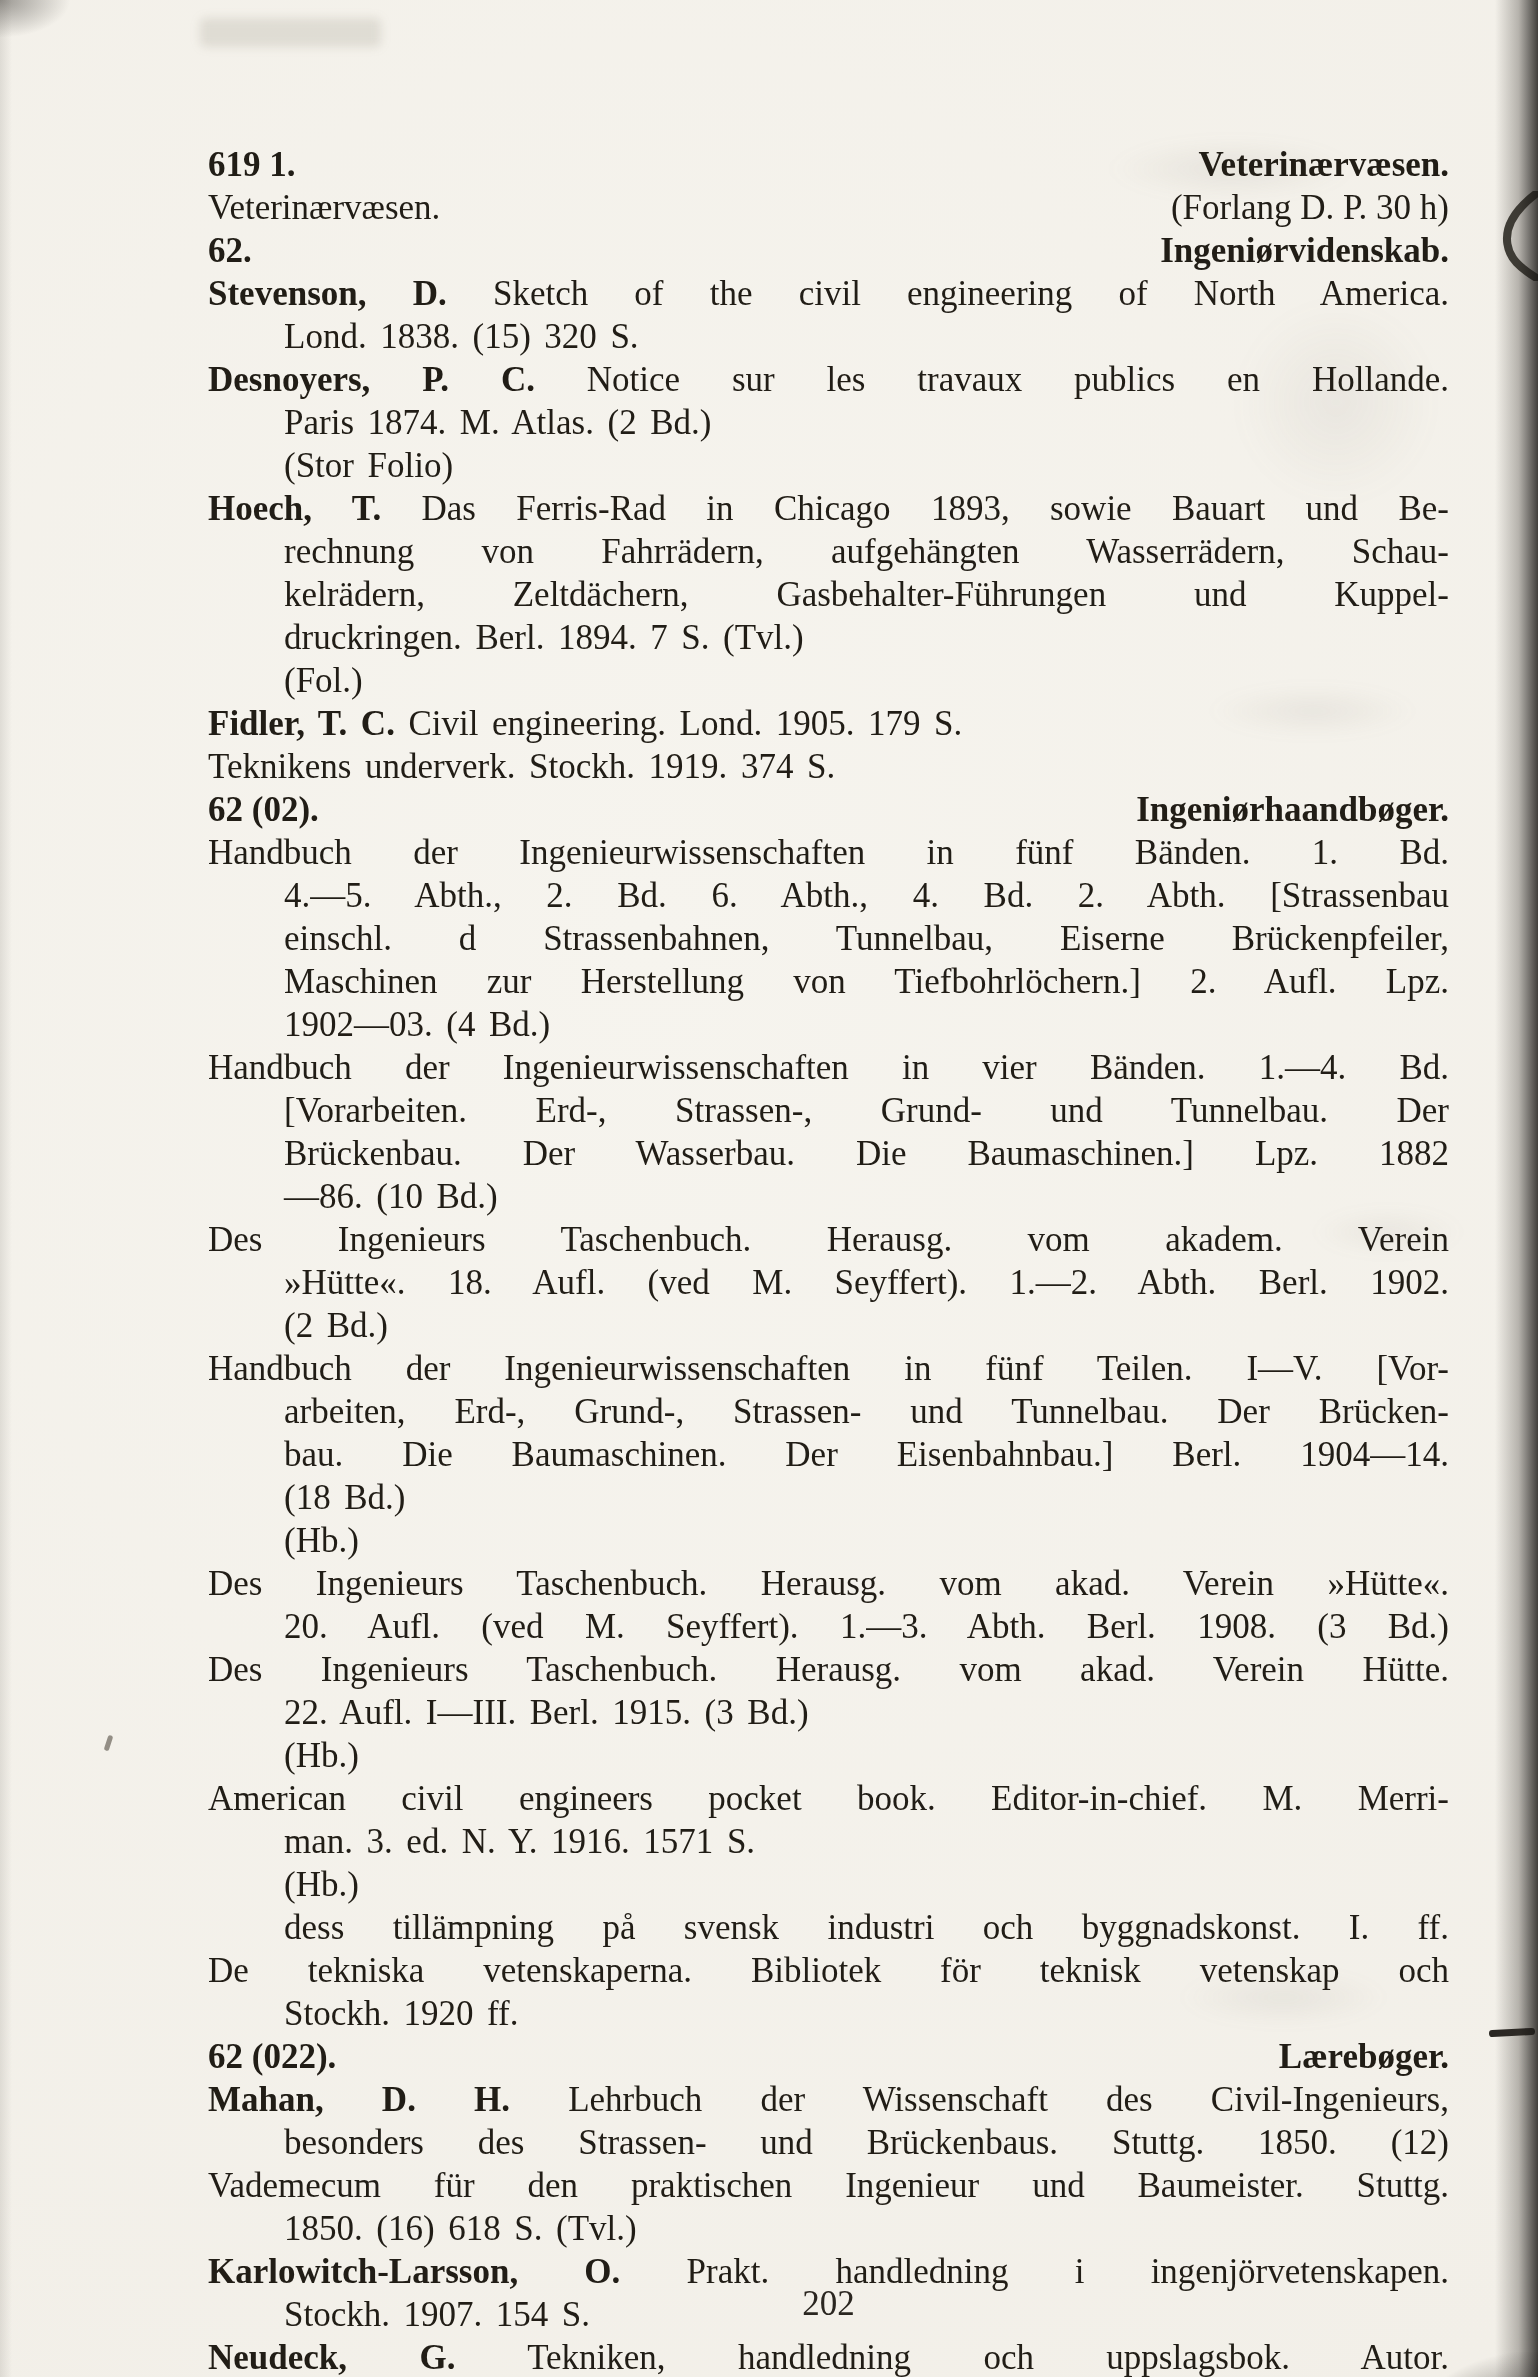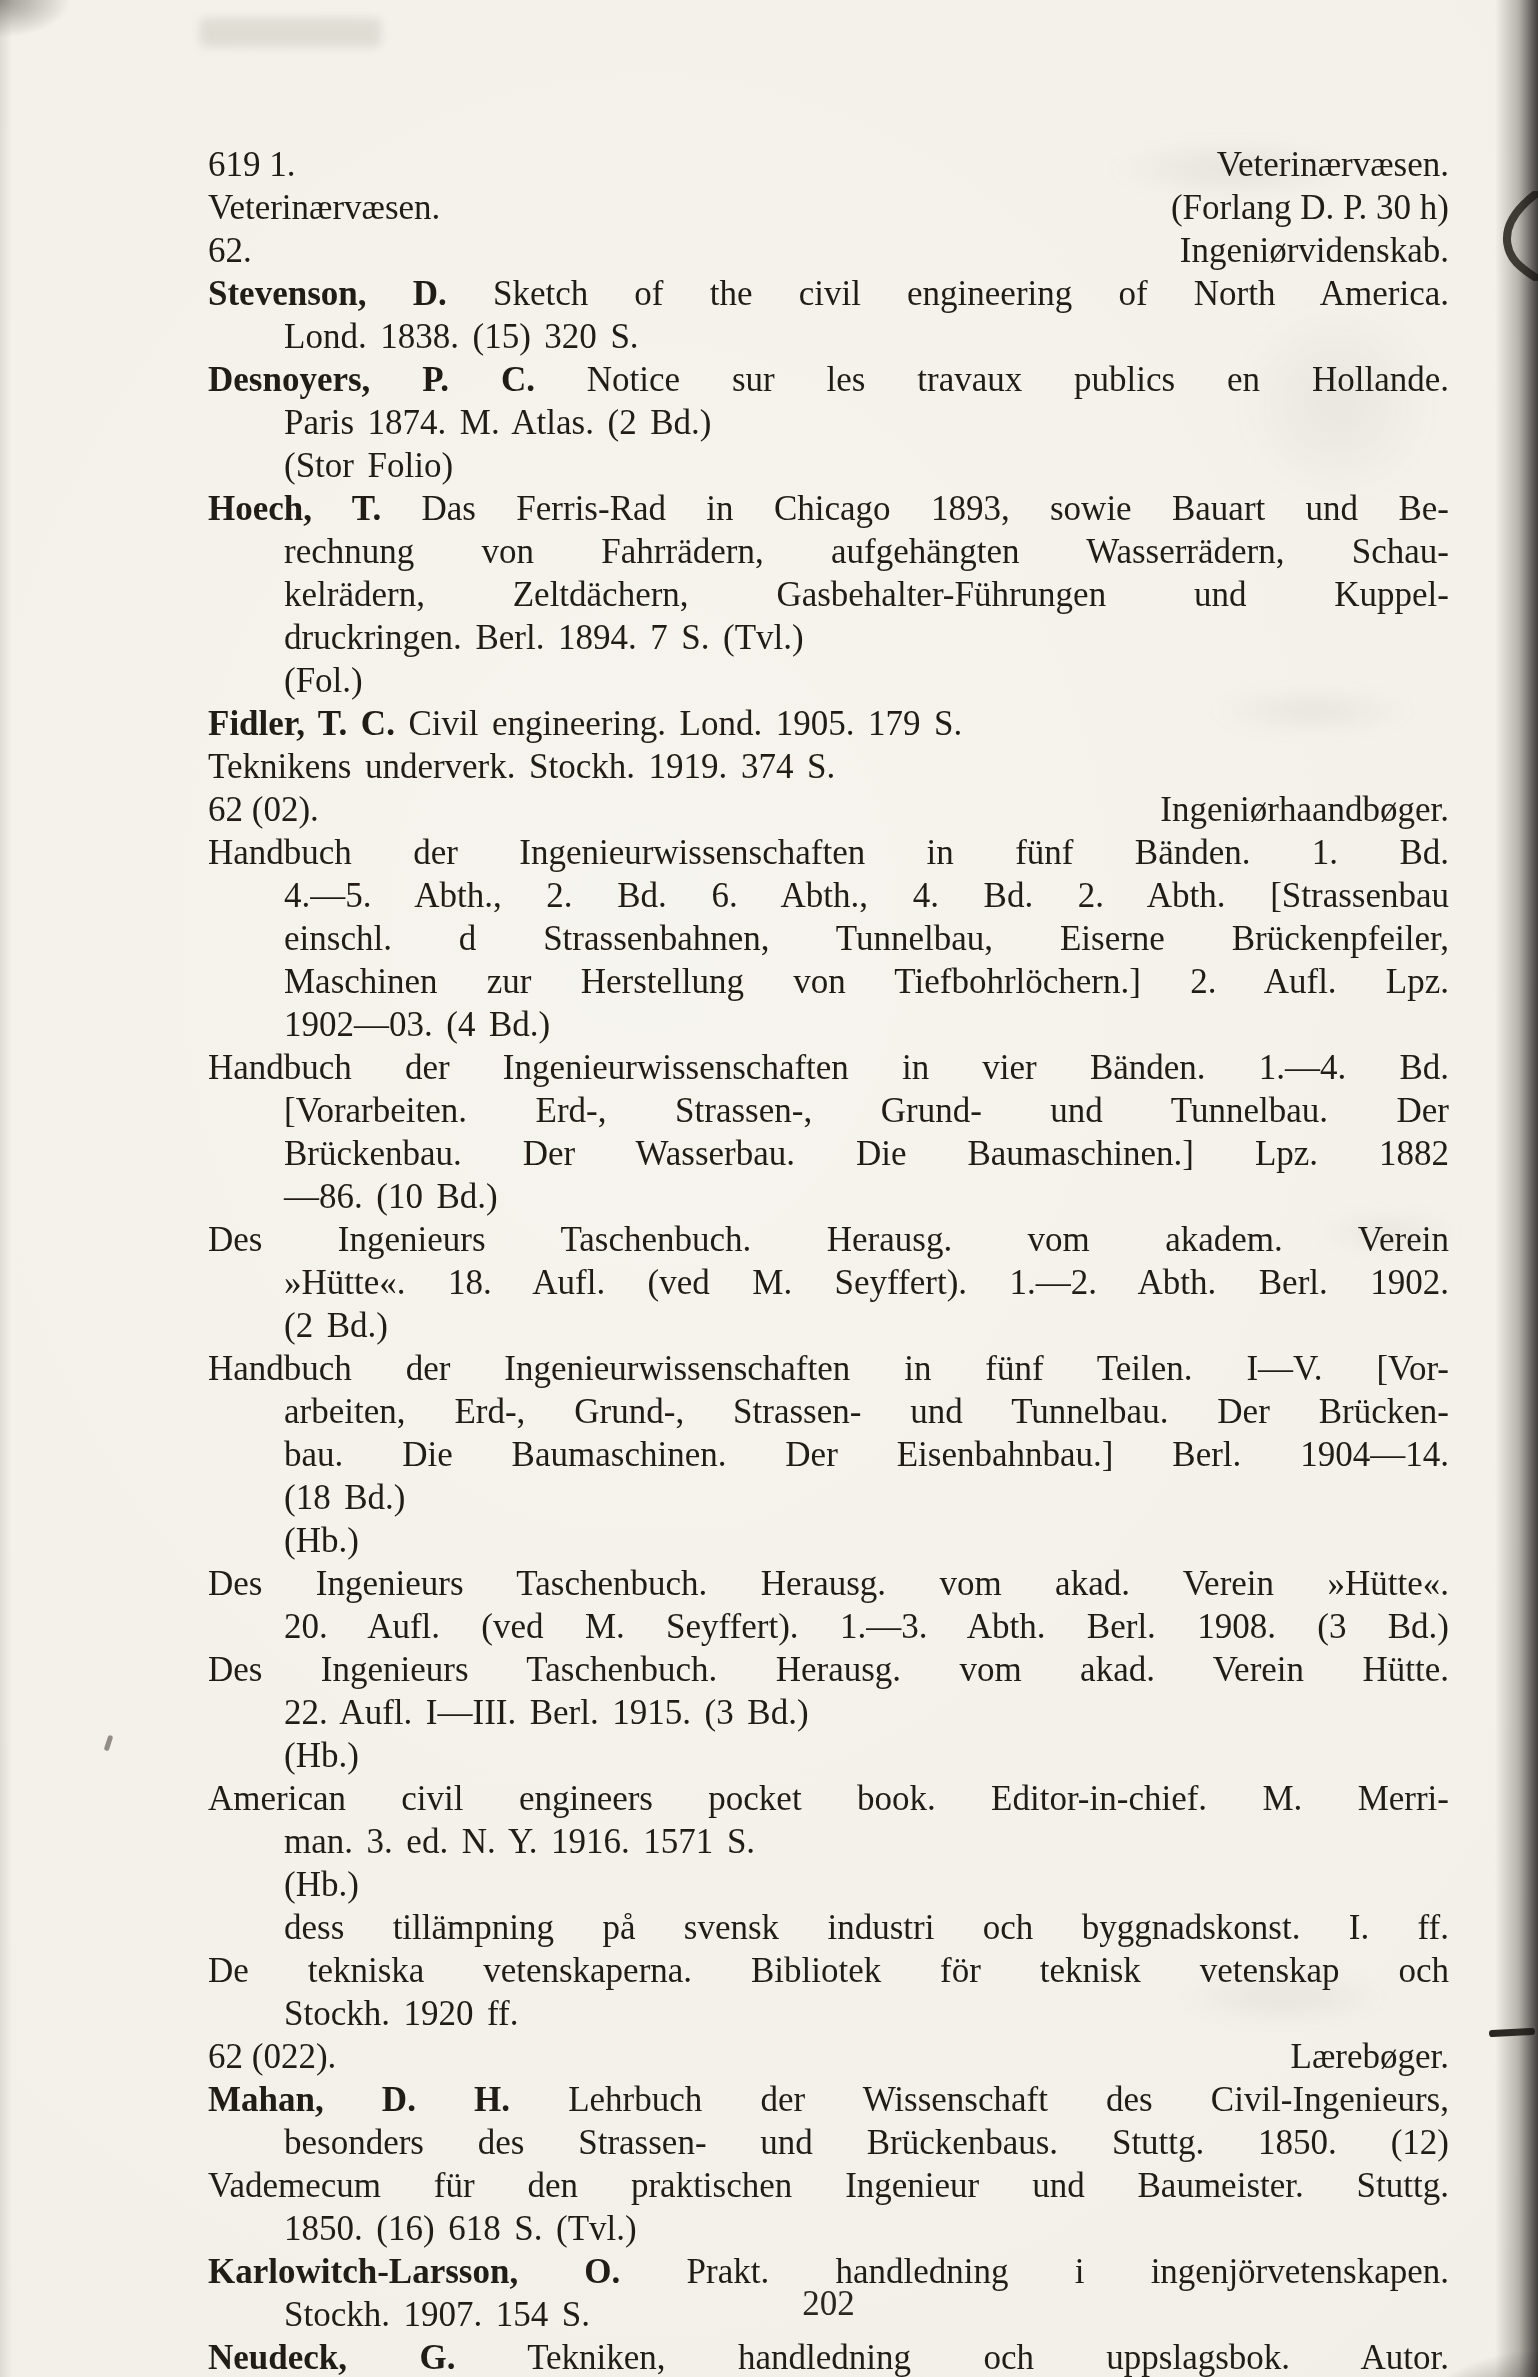--- a/index.html
+++ b/index.html
@@ -22,21 +22,21 @@
     font-size: 35px;
   }
   .row { line-height: 43px; min-height: 43px; }
   .line { text-align: justify; word-spacing: 4.8px; }
   .line.stretch { text-align-last: justify; }
   .line.indent { padding-left: 76px; }
   .line.tagline { display: flex; justify-content: space-between; text-align: left; flex-direction: column; }
   .line .tag { white-space: nowrap; }
   .author { font-weight: bold; }
   .heading { display: flex; justify-content: space-between; }
-  .heading.bold { font-weight: normal; text-align: right; }
+  .heading.bold { font-weight: bold; text-align: right; }
 
   .page-number {
     position: absolute;
     top: 2282px;
     left: 208px;
     width: 1241px;
     text-align: center;
     font-size: 35px;
     line-height: 43px;
     color: #2a2620;

